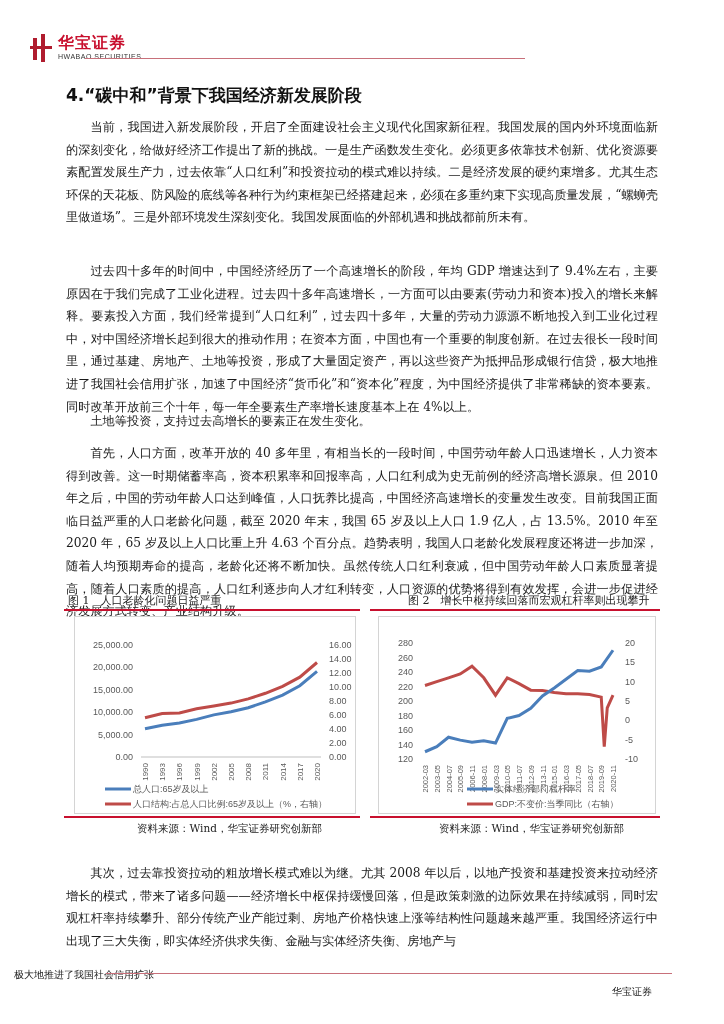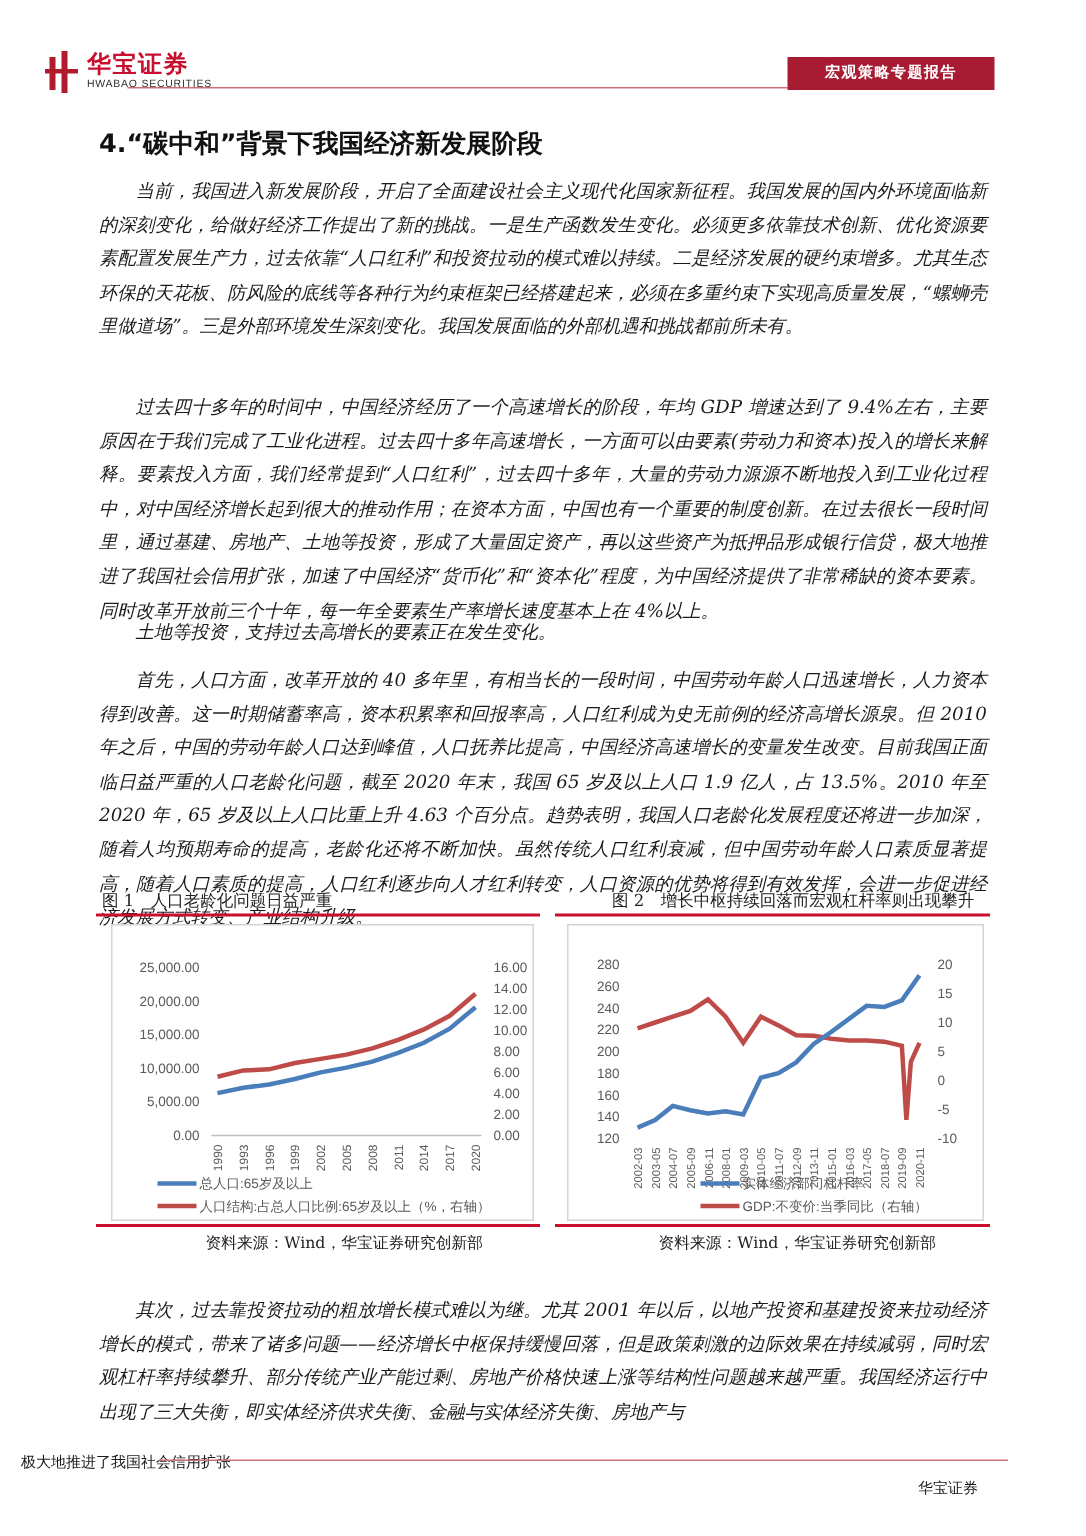--- a/index.html
+++ b/index.html
@@ -9,21 +9,21 @@
   .logo { position:absolute; left:30px; top:34px; display:flex; align-items:flex-start; }
   .logo-mark { width:22px; height:28px; position:relative; margin-right:6px; }
   .logo-mark span { position:absolute; background:#b01c2e; }
   .logo-text { display:flex; flex-direction:column; }
   .logo-cn { font-family:"DejaVu Sans", sans-serif; font-weight:bold; font-size:16px; color:#c8102e; letter-spacing:1px; line-height:18px; }
   .logo-en { font-family:"Liberation Sans", sans-serif; font-size:7px; color:#333; letter-spacing:0.5px; line-height:9px; }
   .header-line { position:absolute; left:85px; top:58px; width:440px; height:1px; background:#c8707a; }
   .header-badge { position:absolute; left:525px; top:38px; width:138px; height:22px; background:#a81c33;
                   color:#fff; font-size:10px; line-height:22px; text-align:center; letter-spacing:1px; font-weight:bold; }
   .section-title { position:absolute; left:66px; top:84px; font-family:"DejaVu Sans", sans-serif; font-weight:bold; font-size:17px; color:#111; }
-  .para { position:absolute; left:66px; width:592px; font-size:12.2px; line-height:22.6px; text-align:justify;font-style:italic; }
+  .para { position:absolute; left:66px; width:592px; font-size:12.2px; line-height:22.6px; text-align:justify; }
   .para p { margin:0; text-indent:2em; }
   .fig-title { position:absolute; font-size:11px; color:#222; }
   .fig-rule { position:absolute; height:2px; background:#c8102e; }
   .chart-box { position:absolute; border:1px solid #d4d4d4; background:#fff; }
   .source { position:absolute; font-size:10.5px; color:#222;margin-left:43px; }
   .footer-left { position:absolute; left:14px; top:968px; font-size:10px; }
   .footer-line { position:absolute; left:106px; top:973px; width:566px; height:1px; background:#c8707a; }
   .footer-right { position:absolute; left:612px; top:985px; font-size:10px; }
   svg text { font-family:"Liberation Sans", sans-serif; }
 </style>
@@ -36,21 +36,20 @@
       <span style="left:3px;top:4px;width:4px;height:22px;"></span>
       <span style="left:11px;top:0;width:4px;height:28px;"></span>
       <span style="left:0;top:12px;width:22px;height:3px;"></span>
     </div>
     <div class="logo-text">
       <span class="logo-cn">华宝证券</span>
       <span class="logo-en">HWABAO SECURITIES</span>
     </div>
   </div>
   <div class="header-line"></div>
-  <div class="header-badge">宏观策略专题报告</div>
 </div>
 
 <div class="section-title">4.“碳中和”背景下我国经济新发展阶段</div>
 
 <div class="para" style="top:116px;">
     <p>当前，我国进入新发展阶段，开启了全面建设社会主义现代化国家新征程。我国发展的国内外环境面临新的深刻变化，给做好经济工作提出了新的挑战。一是生产函数发生变化。必须更多依靠技术创新、优化资源要素配置发展生产力，过去依靠“人口红利”和投资拉动的模式难以持续。二是经济发展的硬约束增多。尤其生态环保的天花板、防风险的底线等各种行为约束框架已经搭建起来，必须在多重约束下实现高质量发展，“螺蛳壳里做道场”。三是外部环境发生深刻变化。我国发展面临的外部机遇和挑战都前所未有。</p>
   </div>
 <div class="para" style="top:260px;">
     <p>过去四十多年的时间中，中国经济经历了一个高速增长的阶段，年均 GDP 增速达到了 9.4%左右，主要原因在于我们完成了工业化进程。过去四十多年高速增长，一方面可以由要素(劳动力和资本)投入的增长来解释。要素投入方面，我们经常提到“人口红利”，过去四十多年，大量的劳动力源源不断地投入到工业化过程中，对中国经济增长起到很大的推动作用；在资本方面，中国也有一个重要的制度创新。在过去很长一段时间里，通过基建、房地产、土地等投资，形成了大量固定资产，再以这些资产为抵押品形成银行信贷，极大地推进了我国社会信用扩张，加速了中国经济“货币化”和“资本化”程度，为中国经济提供了非常稀缺的资本要素。同时改革开放前三个十年，每一年全要素生产率增长速度基本上在 4%以上。</p>
   </div>
@@ -157,18 +156,18 @@
     <line x1="88" y1="172" x2="114" y2="172" id="c2-l0" stroke-width="3" stroke="#4a7ebb"></line>
     <text x="116" y="175" font-size="9" fill="#595959" id="c2-lt0">实体经济部门杠杆率</text>
     <line x1="88" y1="187" x2="114" y2="187" id="c2-l1" stroke-width="3" stroke="#be4b48"></line>
     <text x="116" y="190" font-size="9" fill="#595959" id="c2-lt1">GDP:不变价:当季同比（右轴）</text>
   </svg>
 </div>
 <div class="fig-rule" style="left:370px;top:816px;width:290px;"></div>
 <div class="source" style="left:396px;top:822px;">资料来源：Wind，华宝证券研究创新部</div>
 
 <div class="para" style="top:862px;">
-    <p>其次，过去靠投资拉动的粗放增长模式难以为继。尤其 2001 年以后，以地产投资和基建投资来拉动经济增长的模式，带来了诸多问题——经济增长中枢保持缓慢回落，但是政策刺激的边际效果在持续减弱，同时宏观杠杆率持续攀升、部分传统产业产能过剩、房地产价格快速上涨等结构性问题越来越严重。我国经济运行中出现了三大失衡，即实体经济供求失衡、金融与实体经济失衡、房地产与</p>
+    <p>其次，过去靠投资拉动的粗放增长模式难以为继。尤其 2008 年以后，以地产投资和基建投资来拉动经济增长的模式，带来了诸多问题——经济增长中枢保持缓慢回落，但是政策刺激的边际效果在持续减弱，同时宏观杠杆率持续攀升、部分传统产业产能过剩、房地产价格快速上涨等结构性问题越来越严重。我国经济运行中出现了三大失衡，即实体经济供求失衡、金融与实体经济失衡、房地产与</p>
   </div>
 
 <div class="footer-left">极大地推进了我国社会信用扩张</div>
 <div class="footer-line"></div>
 <div class="footer-right">华宝证券</div>
 
 </body></html>

